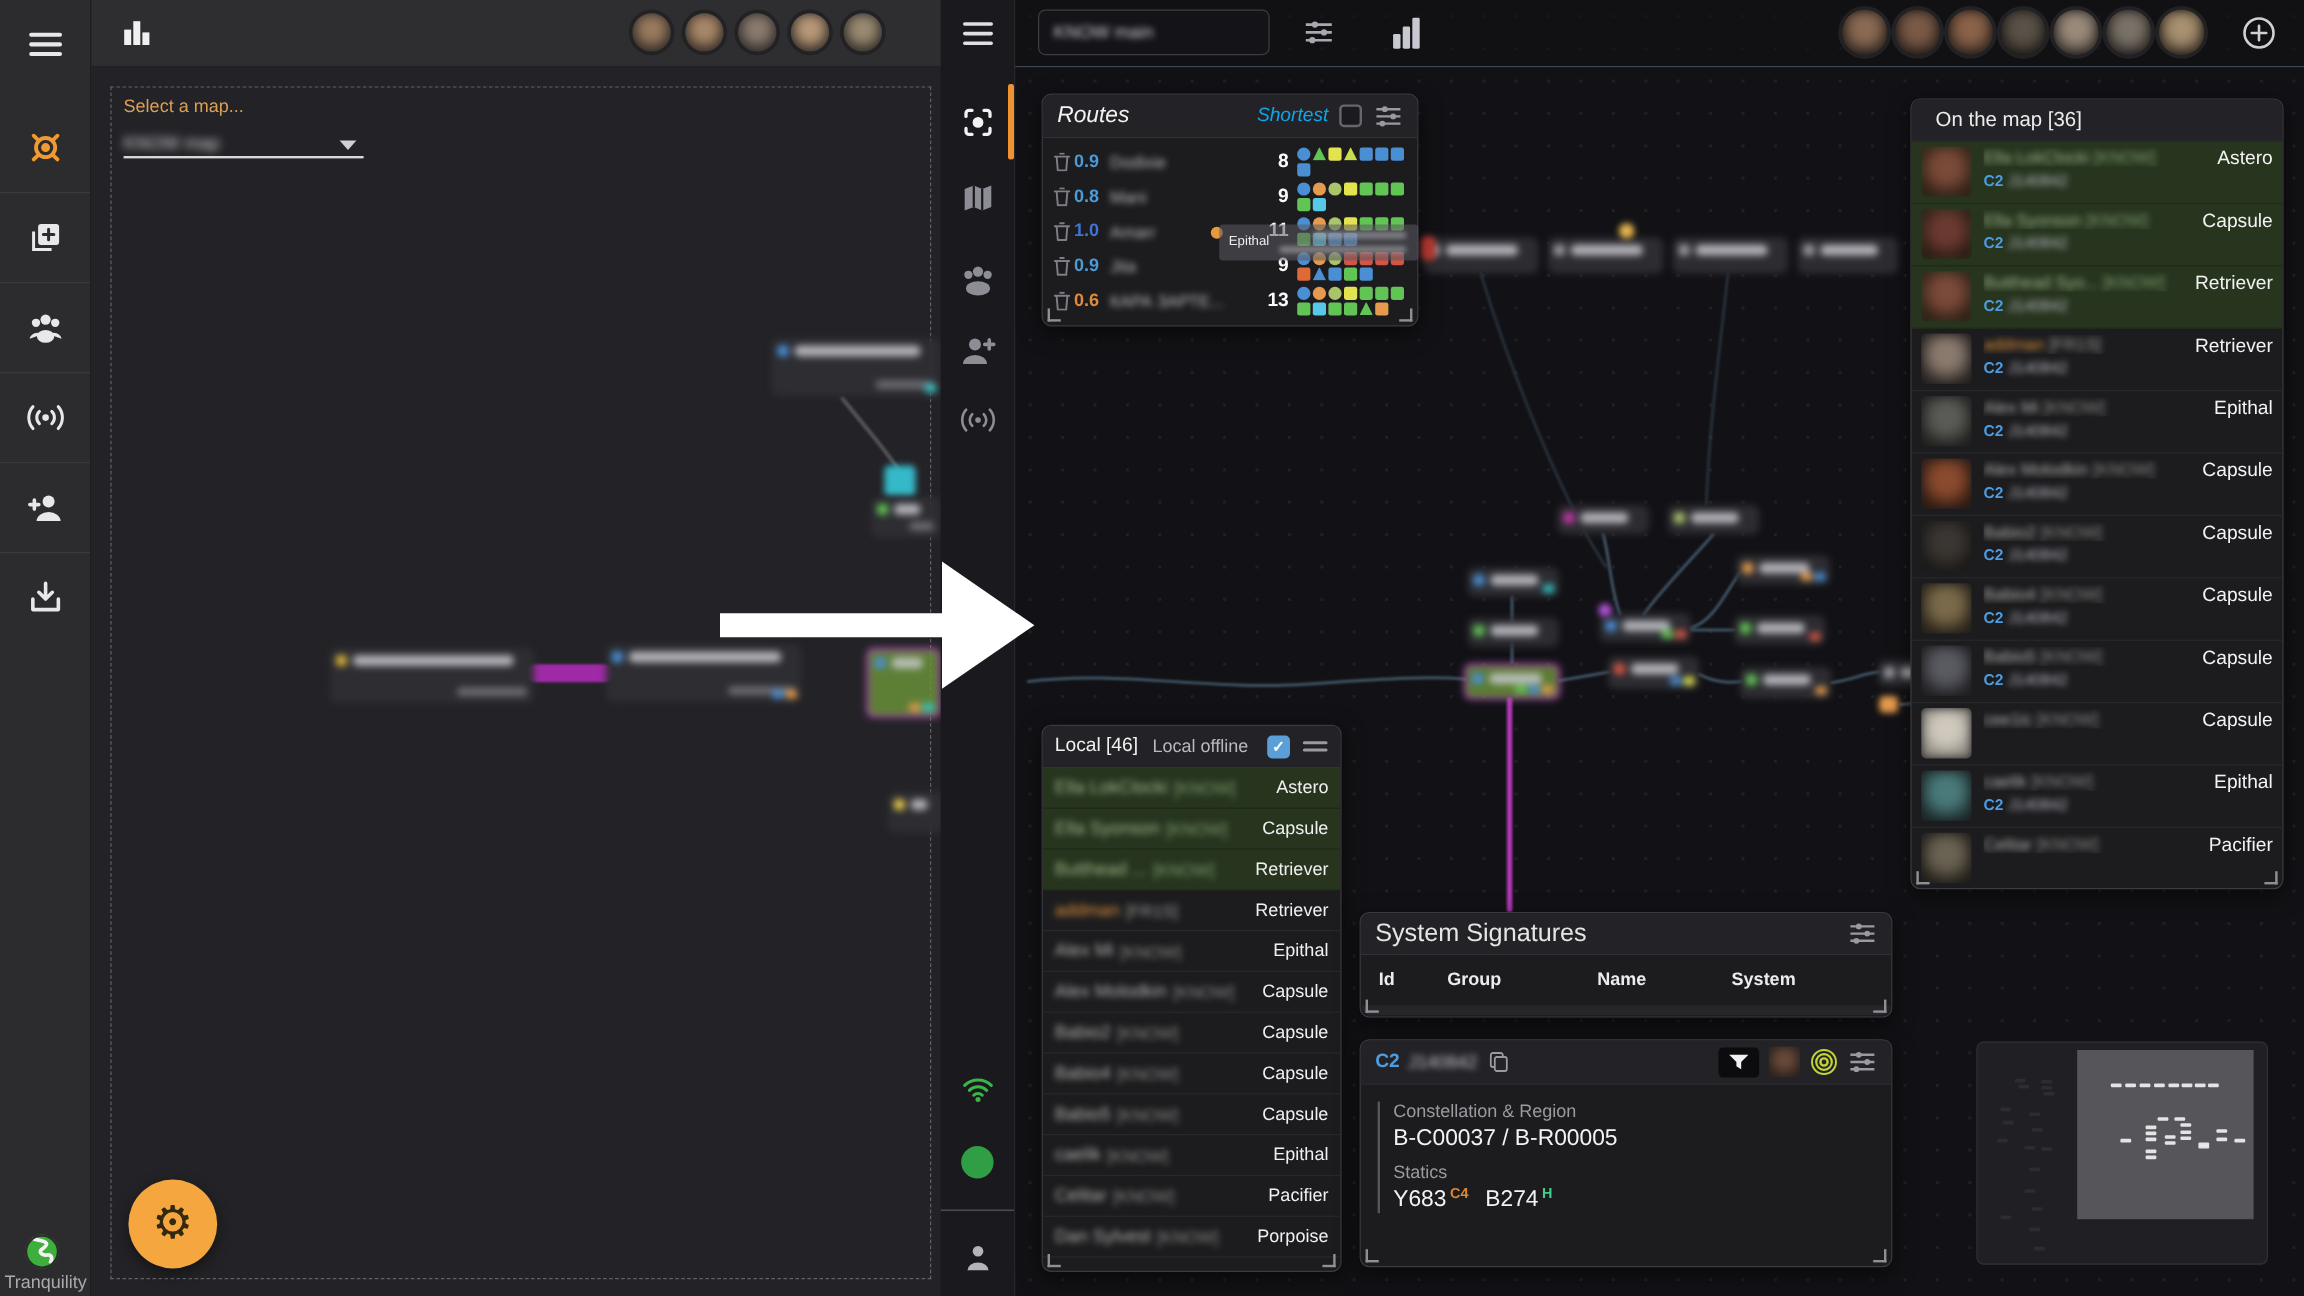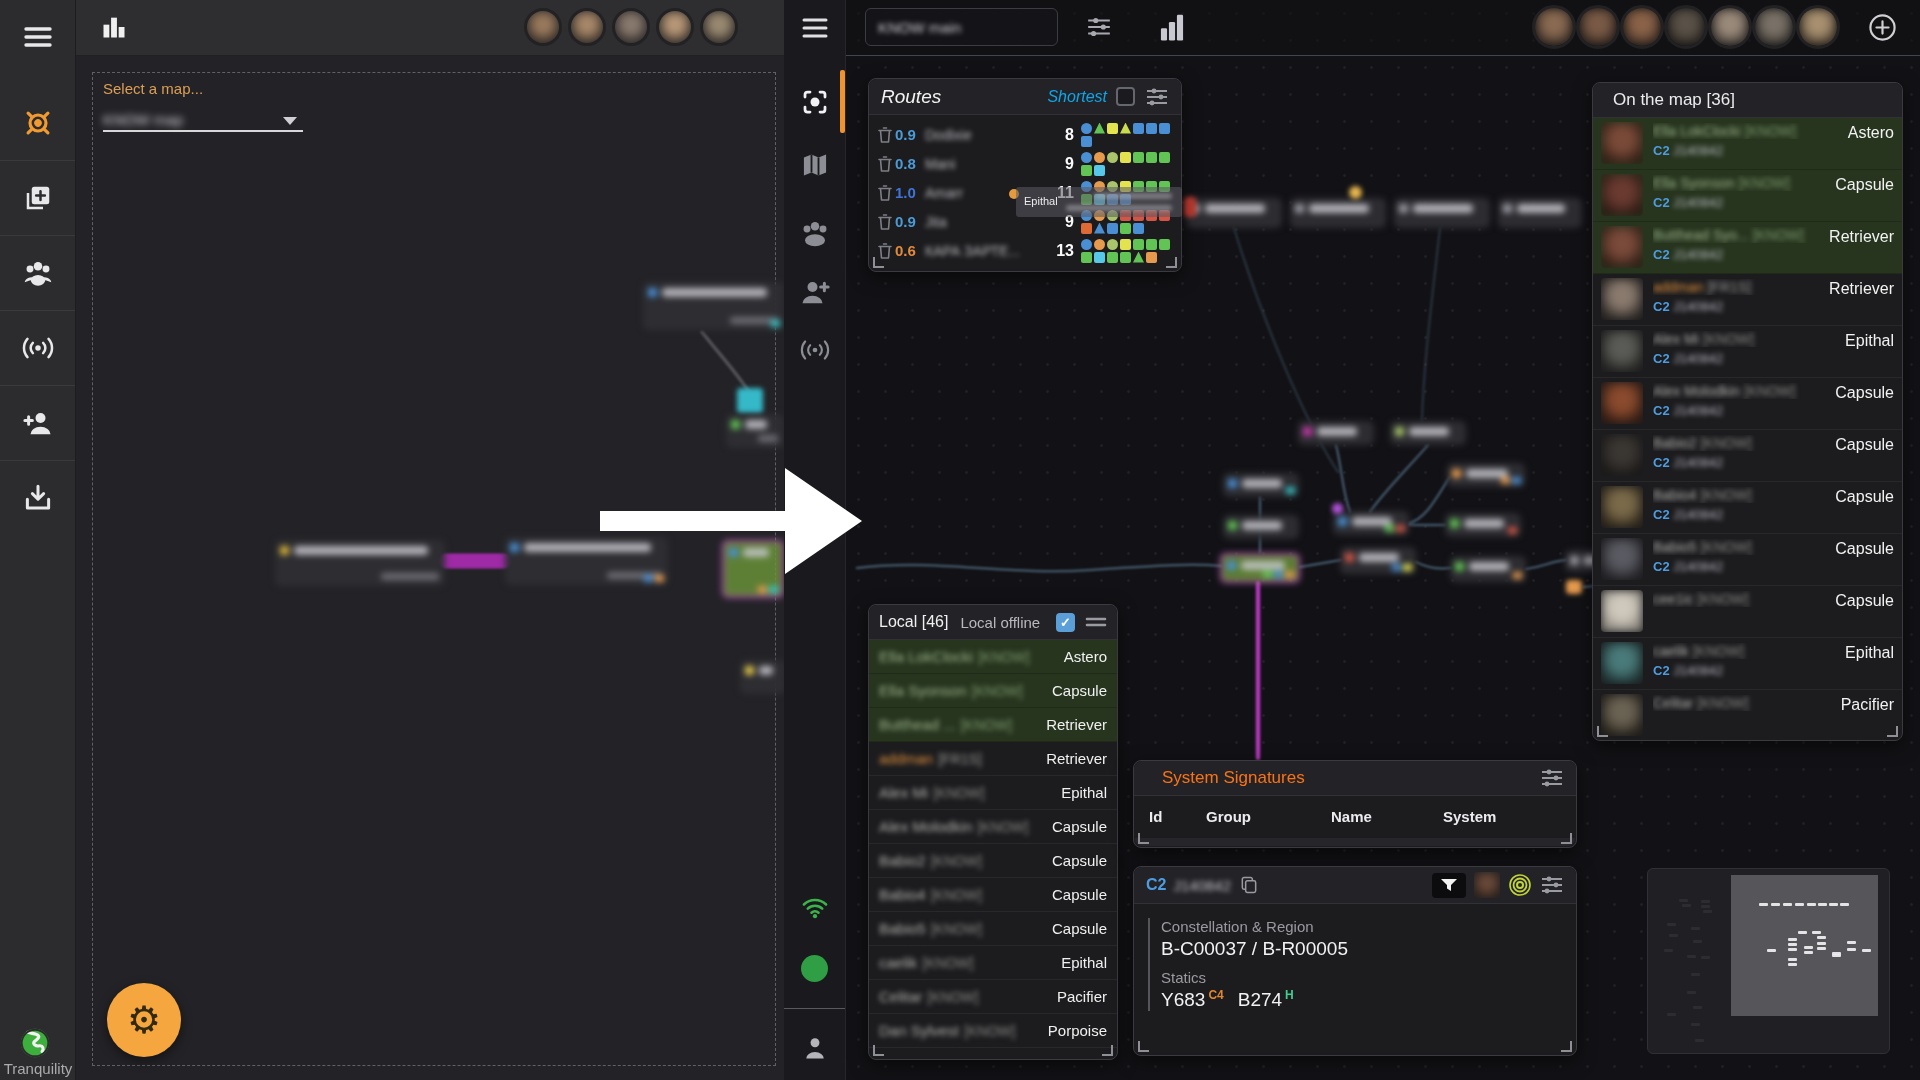--- a/index.html
+++ b/index.html
@@ -100,21 +100,21 @@
   .lc-menu{color:#9a9aa2;cursor:pointer;display:inline-flex;}
   .lc-row{height:34px;display:flex;align-items:center;padding:0 10px;border-bottom:1px solid #28282b;cursor:pointer;box-sizing:border-box;}
   .lc-row.hl{background:#27351f;border-bottom-color:#1f2a19;}
   .lc-name{font-size:15px;white-space:nowrap;}
   .lc-ticker{font-size:14px;margin-left:5px;flex:1;white-space:nowrap;overflow:hidden;}
   .lc-ship{font-size:15px;color:#f0f0f0;white-space:nowrap;}
 
   
   #sigs{left:1133px;top:760px;width:444px;height:88px;}
   #sigs .p-head{height:34px;}
-  .sg-title{flex:1;font-size:17px;color:#f97316;margin-left:16px;}
+  .sg-title{flex:1;font-size:21px;color:#e5e5e5;}
   .sigs-cols{display:flex;align-items:center;height:40px;padding-left:15px;font-size:15px;font-weight:bold;color:#ececf0;}
   .sigs-cols span:nth-of-type(1){width:57px;}
   .sigs-cols span:nth-of-type(2){width:125px;}
   .sigs-cols span:nth-of-type(3){width:112px;}
   .sg-strip{position:absolute;left:1px;bottom:1px;height:8px;right:1px;background:#26262a;border-radius:0 0 7px 7px;}
 
   
   #sysinfo{left:1133px;top:866px;width:444px;height:190px;}
   #sysinfo .p-head{height:36px;}
   .si-class{font-size:16px;font-weight:bold;}

